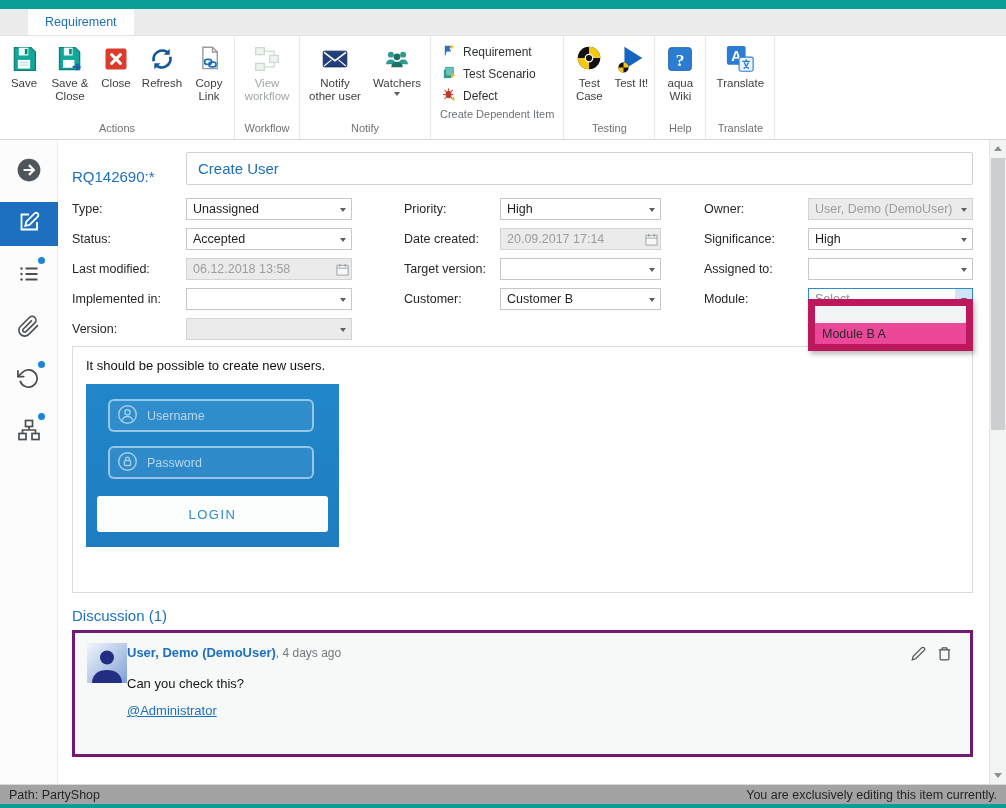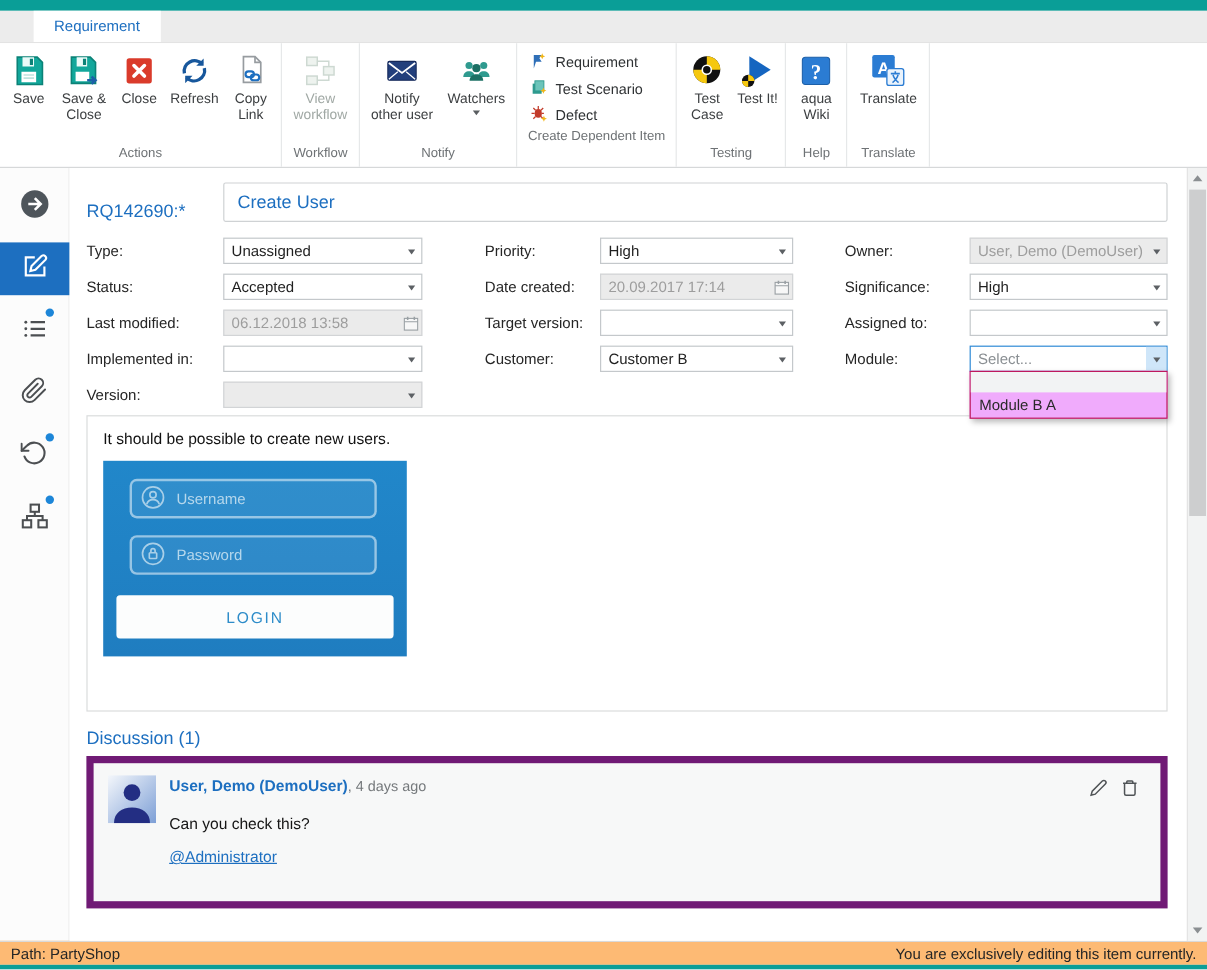--- a/index.html
+++ b/index.html
@@ -45,52 +45,52 @@
   .field{height:22px;border:1px solid #c4c8cb;background:#fff;display:flex;align-items:center;font-size:12.5px;color:#1f1f1f;position:relative;cursor:pointer}
   .fval{flex:1;padding-left:6px;white-space:nowrap;overflow:hidden}
   .caret{width:17px;align-self:stretch;display:flex;align-items:center;justify-content:center}
   .caret::after{content:"";border:3.5px solid transparent;border-top:4.5px solid #5c6064;margin-top:4px}
   .cal{width:18px;display:flex;align-items:center;justify-content:center}
   .field.disabled{background:#ebebeb;border-color:#d2d4d6;cursor:default}
   .field.disabled .fval{color:#9d9d9d}
   .field.open{border-color:#2f8ad6}
   .field.open .fval{color:#8a8f93}
   .field.open .caret{background:#cfe6f9}
-  .dd-popup{position:absolute;top:20px;left:-1px;width:calc(100% + 2px);background:#f0abfc;border:1px solid #be185d;box-shadow:2px 3px 5px rgba(0,0,0,.28);z-index:30}
+  .dd-popup{position:absolute;top:10px;left:-1px;width:calc(100% + 2px);background:#ec4899;border:7px solid #be185d;box-shadow:2px 3px 5px rgba(0,0,0,.28);z-index:30}
   .dd-item{height:21px;display:flex;align-items:center;padding-left:7px;font-size:12.5px;color:#2a2a2a;cursor:pointer}
   .dd-item.blank{height:17px;background:#f2f3f4}
 
   .section-h{color:var(--blue,#1d6fc0);font-size:15px;margin-top:14px}
   .desc-panel{margin-top:6px;border:1px solid #dadcdd;height:247px;padding:11px 13px;background:#fff;overflow:hidden}
   .desc-text{font-size:13px;color:#111}
   .login-mock{position:relative;width:253px;height:163px;margin-top:11px;background:linear-gradient(180deg,#2187ca,#1f7dc0)}
   .lm-input{position:absolute;left:22px;width:206px;height:33px;border:2px solid rgba(255,255,255,.5);border-radius:6px;background:rgba(255,255,255,.07);display:flex;align-items:center;gap:9px;padding-left:7px;color:#b5d7ec;font-size:12.5px}
   .lm-u{top:15px}.lm-p{top:62px}
   .lm-btn{position:absolute;left:11px;top:112px;width:231px;height:36px;background:#fcfdfd;border-radius:3px;display:flex;align-items:center;justify-content:center;color:#2d8cc9;font-size:13px;letter-spacing:1.5px}
 
-  .disc-panel{margin-top:6px;background:#f7f8f8;border:6px solid #701a75;height:127px;padding:10px 12px;overflow:hidden;display:flex;gap:11px}
+  .disc-panel{margin-top:6px;background:#f7f8f8;border:3px solid #701a75;height:127px;padding:10px 12px;overflow:hidden;display:flex;gap:0}
   .avatar{width:40px;height:40px;flex:none}
   .c-body{flex:1}
   .c-author{color:var(--blue,#1d6fc0);font-size:13px;font-weight:bold}
   .c-meta{color:#75797c;font-size:12px}
   .c-text{margin-top:15px;font-size:13px;color:#151515}
   .c-mention{margin-top:12px;font-size:13px;color:var(--blue,#1d6fc0);text-decoration:underline;cursor:pointer;display:inline-block}
   .c-actions{display:flex;gap:11px;align-items:flex-start;padding-top:3px;padding-right:6px}
   .c-actions span{cursor:pointer;display:flex}
 
   
   .vscroll{width:17px;background:#f2f3f3;border-left:1px solid #e4e4e4;position:relative;flex:none}
   .sb-btn{height:17px;display:flex;align-items:center;justify-content:center;cursor:pointer}
   .sb-up::after{content:"";border:4px solid transparent;border-bottom:5px solid #8b8f92;margin-top:-4px}
   .sb-down{position:absolute;bottom:0;left:0;right:0}
   .sb-down::after{content:"";border:4px solid transparent;border-top:5px solid #8b8f92;margin-bottom:-4px}
   .sb-thumb{position:absolute;left:1px;right:1px;top:18px;height:272px;background:#cdcecf;cursor:grab}
 
   
-  .statusbar{height:20px;background:#fdba74;border-top:1px solid #d9d9d9;display:flex;align-items:center;justify-content:space-between;padding:0 9px;font-size:12.5px;color:#262626}
+  .statusbar{height:20px;background:#a3a3a3;border-top:1px solid #d9d9d9;display:flex;align-items:center;justify-content:space-between;padding:0 9px;font-size:12.5px;color:#262626}
   .bottom-strip{height:4px;background:var(--teal,#0a9e97)}
 </style>
 </head>
 <body>
 
 <div class="app">
 
   <div class="titlebar"></div>
 
   <div class="tabrow">

